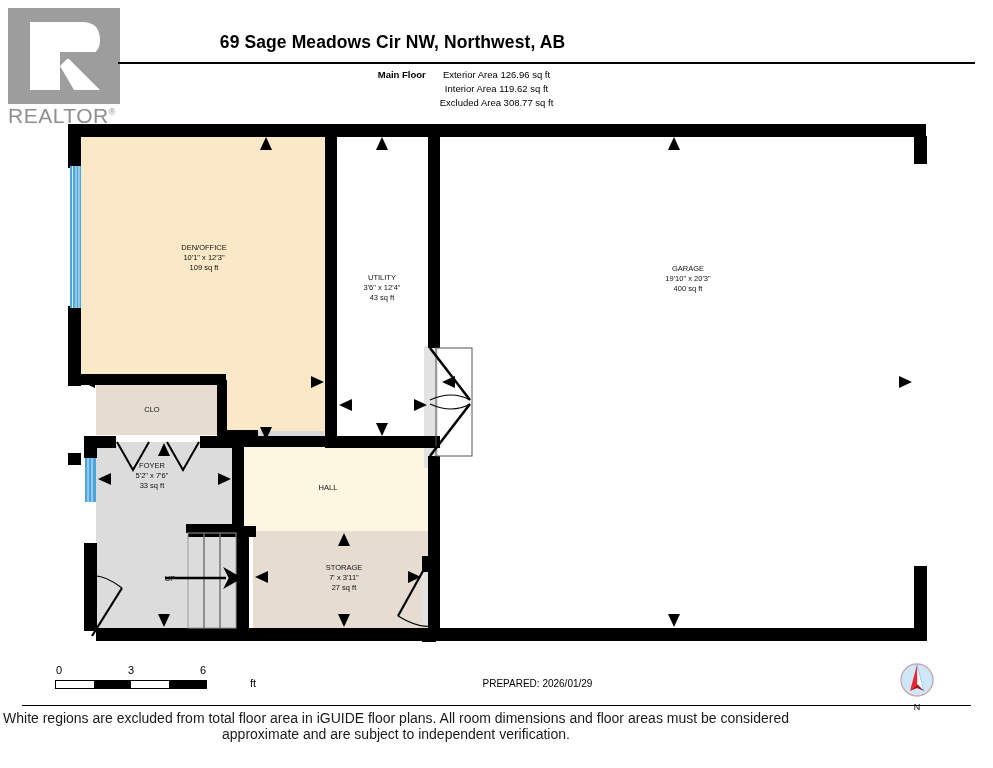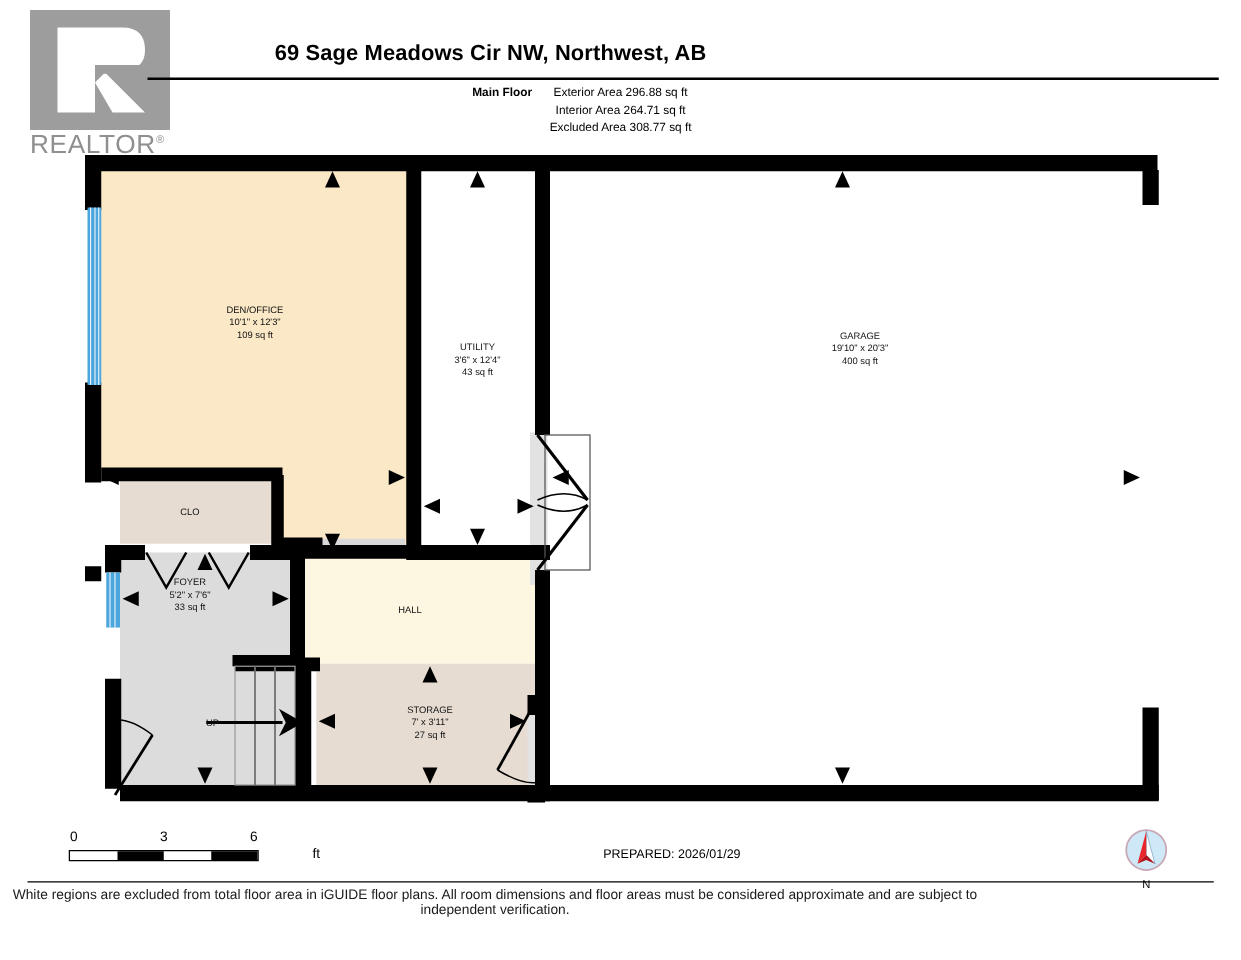--- a/index.html
+++ b/index.html
@@ -12,21 +12,21 @@
     font-family: "Liberation Sans", sans-serif;
     color: #000;
     position: relative;
     overflow: hidden;
   }
 
   
   #header { position: absolute; left: 0; top: 0; width: 993px; height: 120px; }
 
   #realtor-logo {
-    position: absolute; left: 24px; top: 8px; width: 125px; height: 122px;
+    position: absolute; left: 8px; top: 8px; width: 125px; height: 122px;
   }
   #realtor-mark {
     position: absolute; left: 0; top: 0; width: 112px; height: 96px;
     background: #9d9d9d;
   }
   #realtor-r {
     position: absolute; left: 0; top: 0; width: 112px; height: 96px;
   }
   #realtor-word {
     position: absolute; left: 0; top: 96px; width: 118px; height: 26px;
@@ -87,21 +87,21 @@
     position: absolute; left: 0; top: 44px; width: 44px; text-align: center;
     font-size: 9px;
   }
 
   #footer-rule {
     position: absolute; left: 22px; top: 57px; width: 949px; height: 1px;
     background: #000;
   }
   #disclaimer {
     position: absolute; left: 0; top: 62px; width: 792px; text-align: center;
-    font-size: 11px; color: #1a1a1a;
+    font-size: 14px; color: #1a1a1a;
   }
 </style>
 </head>
 <body>
 
 <div id="header">
 
   <div id="realtor-logo">
     <div id="realtor-mark"></div>
     <svg id="realtor-r" viewBox="0 0 112 96">
@@ -112,22 +112,22 @@
     </svg>
     <div id="realtor-word"><span>REALTOR</span><sup>®</sup></div>
   </div>
 
   <div id="title">69 Sage Meadows Cir NW, Northwest, AB</div>
   <div id="header-rule"></div>
 
   <div id="areas">
     <div class="areas-inner">
       <span class="floor-label">Main Floor</span>
-      <div class="area-line">Exterior Area 296.88 sq ft</div>
-      <div class="area-line">Interior Area 264.71 sq ft</div>
+      <div class="area-line">Exterior Area 126.96 sq ft</div>
+      <div class="area-line">Interior Area 119.62 sq ft</div>
       <div class="area-line">Excluded Area 308.77 sq ft</div>
     </div>
   </div>
 </div>
 
 <div id="plan">
 <svg width="993" height="530" viewBox="0 0 993 530">
 
   <g>
 

